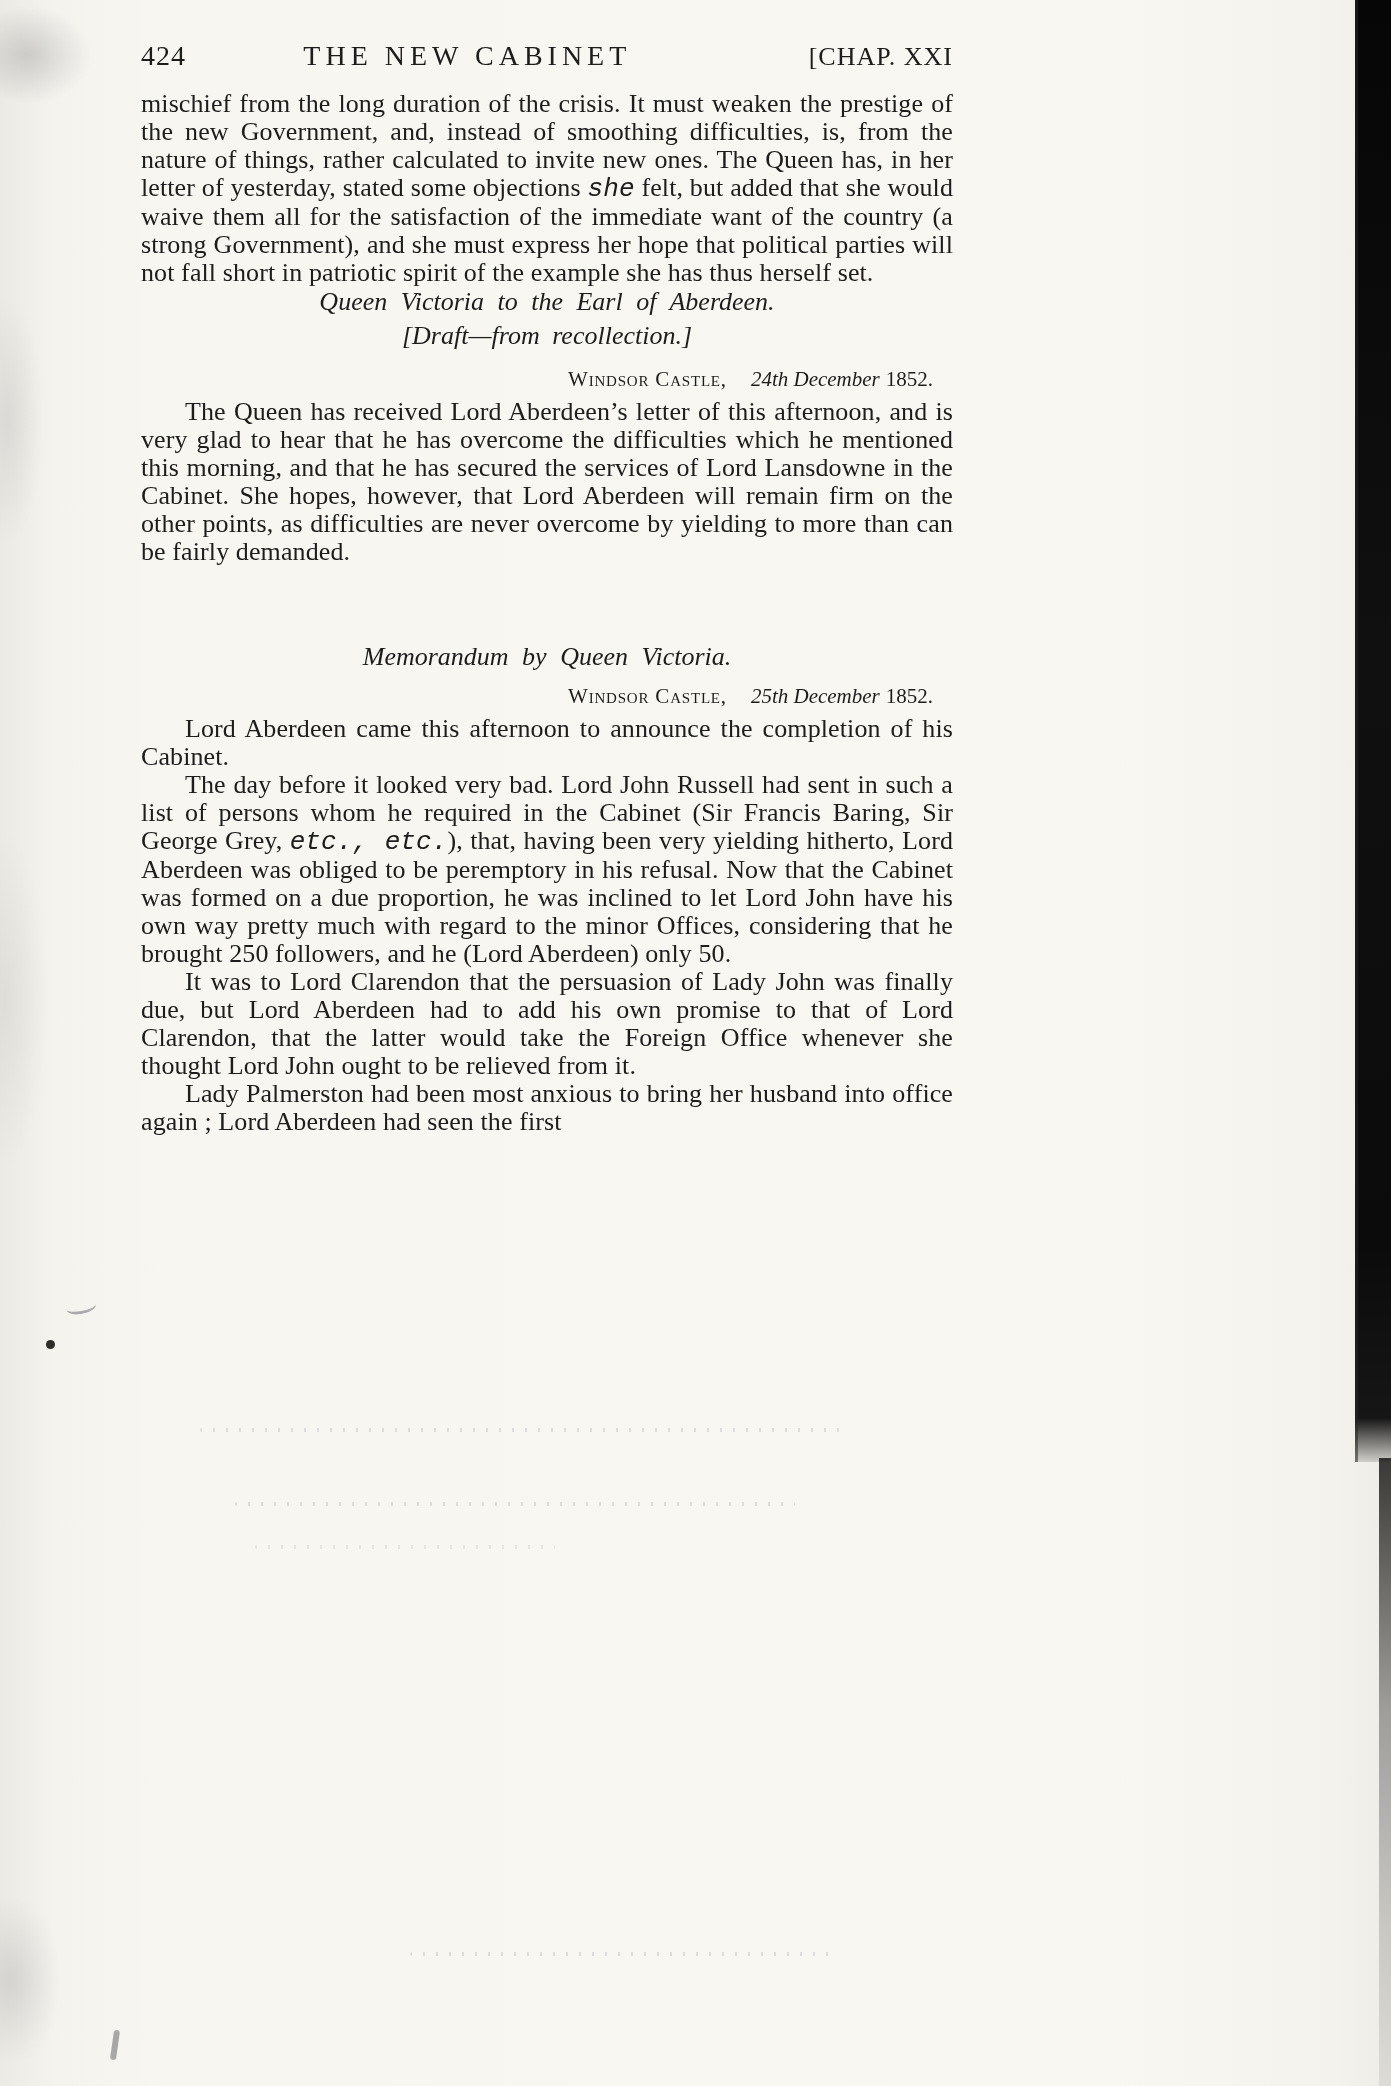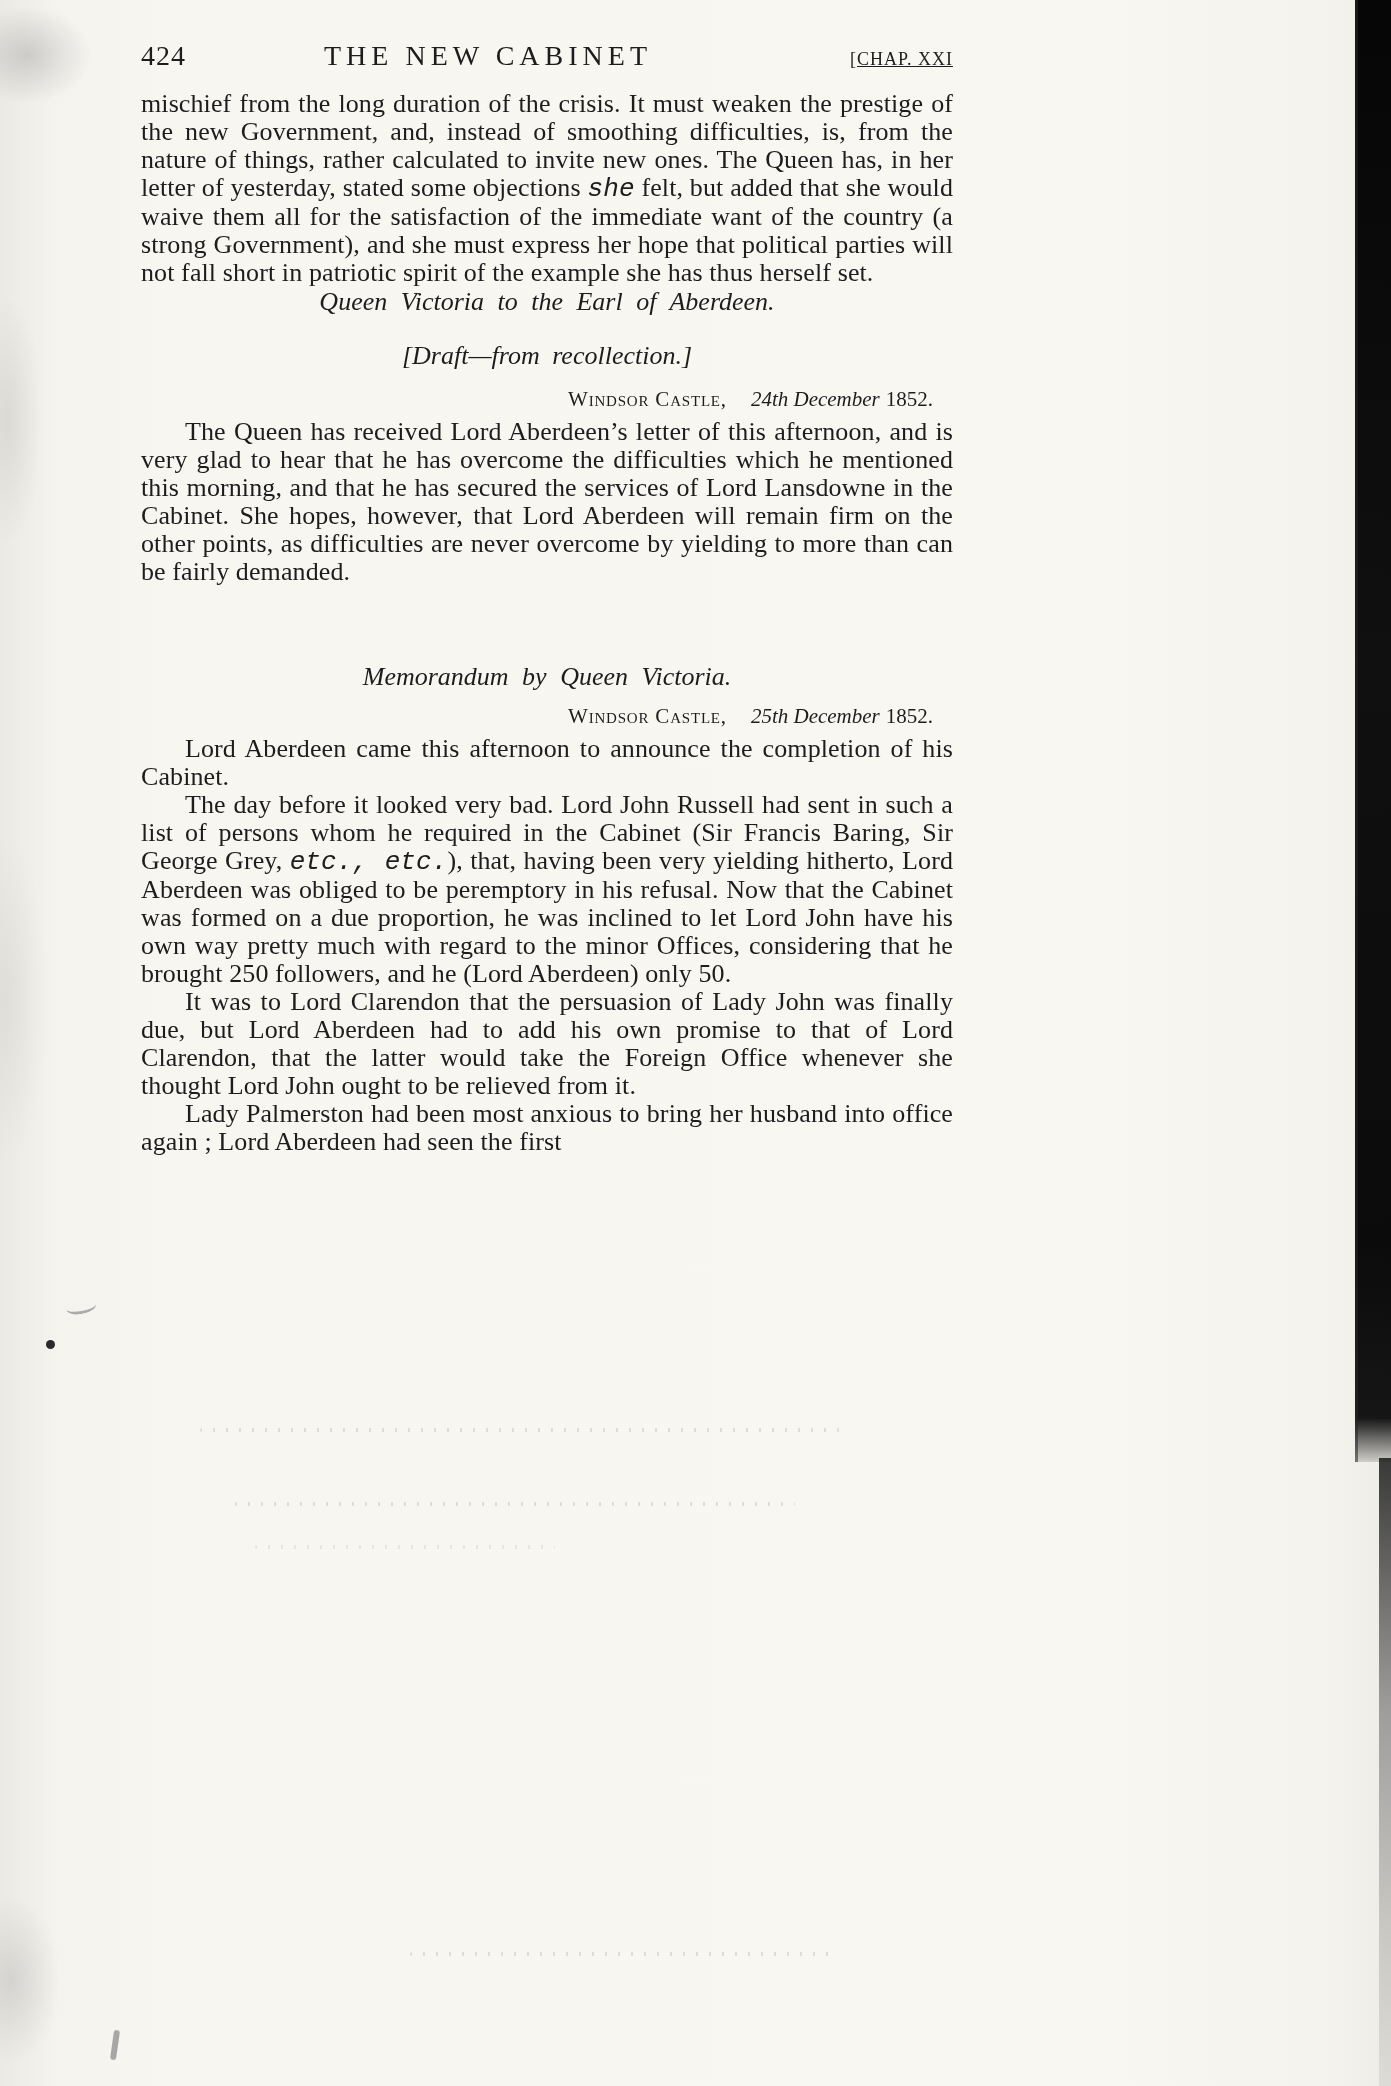--- a/index.html
+++ b/index.html
@@ -44,21 +44,21 @@
 
   .running-header {
     display: flex;
     justify-content: space-between;
     align-items: baseline;
     font-size: 28px;
     margin-bottom: 18px;
   }
   .folio { letter-spacing: 1px; }
   .head-title { letter-spacing: 5px; transform: translateX(-30px); }
-  .chap { font-size: 18px; letter-spacing: 1px; text-decoration: underline; }
+  .chap { font-size: 26px; letter-spacing: 1px; }
 
   .body-para {
     font-size: 26px;
     line-height: 28px;
     text-align: justify;
     text-indent: 44px;
     letter-spacing: 0.1px;
   }
   .no-indent { text-indent: 0; }
   .body-para + .body-para { margin-top: 0; }
@@ -68,21 +68,21 @@
     font-style: italic;
     font-size: 26px;
     text-align: center;
     word-spacing: 7px;
   }
   .draft-note {
     font-style: italic;
     font-size: 26px;
     text-align: center;
     word-spacing: 6px;
-    margin-top: 24px;
+    margin-top: 4px;
   }
   .dateline {
     text-align: right;
     padding-right: 20px;
     font-size: 21px;
     margin-top: 16px;
     margin-bottom: 6px;
   }
   .dateline .place { font-variant: small-caps; letter-spacing: 0.8px; }
   .dateline .date { font-style: italic; margin-left: 24px; }

